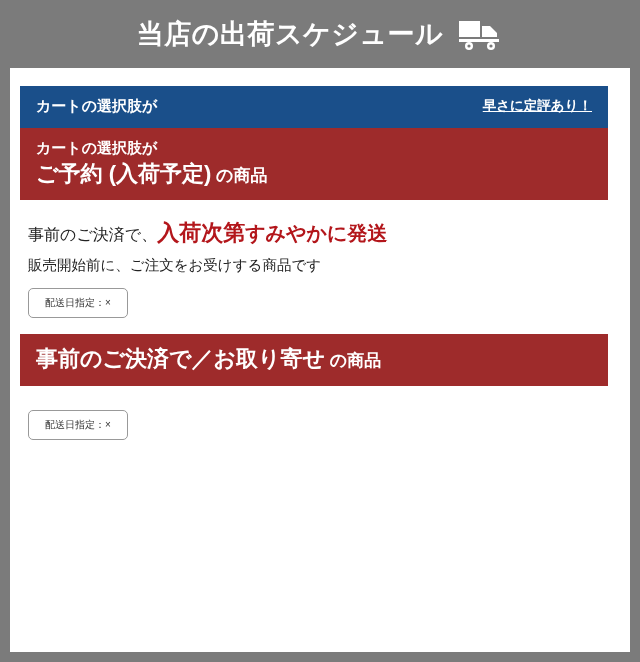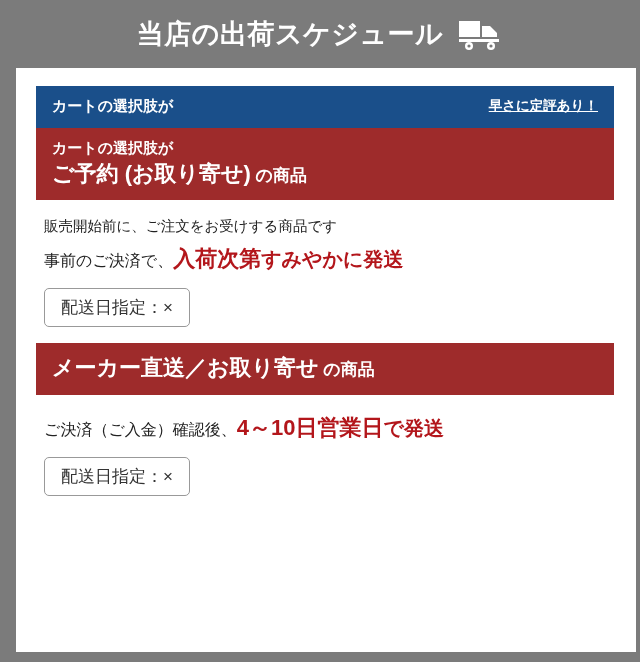--- a/index.html
+++ b/index.html
@@ -36,27 +36,27 @@
   }
   .truck-icon {
     display: inline-block;
     width: 46px;
     height: 34px;
     position: relative;
   }
   
   .card {
     position: absolute;
-    left: 16px;
+    left: 10px;
     top: 68px;
     width: 620px;
     height: 584px;
     background: #ffffff;
     box-sizing: border-box;
-    padding: 18px 22px 0 20px;
+    padding: 18px 22px 0 10px;
   }
   .band {
     color: #ffffff;
     box-sizing: border-box;
     padding: 10px 16px 12px 16px;
     display: flex;
     align-items: center;
     justify-content: space-between;
   }
   .band-blue { background: #1a4f8a; }
@@ -117,21 +117,21 @@
     color: #b3161b;
     font-weight: bold;
     font-size: 22px;
   }
   .tag {
     display: inline-block;
     margin-top: 10px;
     border: 1px solid #999999;
     border-radius: 5px;
     padding: 7px 16px;
-    font-size: 17px;
+    font-size: 10px;
     color: #333333;
     background: #ffffff;
     white-space: nowrap;
   }
 </style>
 </head>
 <body>
 
 <div class="page">
 
@@ -155,31 +155,30 @@
     <div class="band band-blue">
       <span class="band-left">
         <span class="band-small">カートの選択肢が</span>
       </span>
       <span class="band-note">早さに定評あり！</span>
     </div>
 
     <div class="band band-red">
       <span class="band-left">
         <span class="band-small">カートの選択肢が</span>
-        <span class="band-big"><span>ご予約 (お取り寄せ)</span><span class="suffix"> の商品</span></span>
+        <span class="band-big"><span>ご予約 (入荷予定)</span><span class="suffix"> の商品</span></span>
       </span>
     </div>
     <div class="detail">
+      <div class="detail-line"><span>事前のご決済で、</span><span class="em-red-lg">入荷次第</span><span class="em-red">すみやかに発送</span></div>
       <div class="detail-line small"><span>販売開始前に、ご注文をお受けする商品です</span></div>
-      <div class="detail-line"><span>事前のご決済で、</span><span class="em-red-lg">入荷次第</span><span class="em-red">すみやかに発送</span></div>
       <div class="tag">配送日指定：×</div>
     </div>
 
     <div class="band band-red">
-      <span class="band-single"><span>メーカー直送／お取り寄せ</span><span class="suffix"> の商品</span></span>
+      <span class="band-single"><span>事前のご決済で／お取り寄せ</span><span class="suffix"> の商品</span></span>
     </div>
     <div class="detail">
-      <div class="detail-line"><span>ご決済（ご入金）確認後、</span><span class="em-red-lg">4～10日営業日</span><span class="em-red">で発送</span></div>
       <div class="tag">配送日指定：×</div>
     </div>
 
   </div>
 </div>
 
 </body></html>

